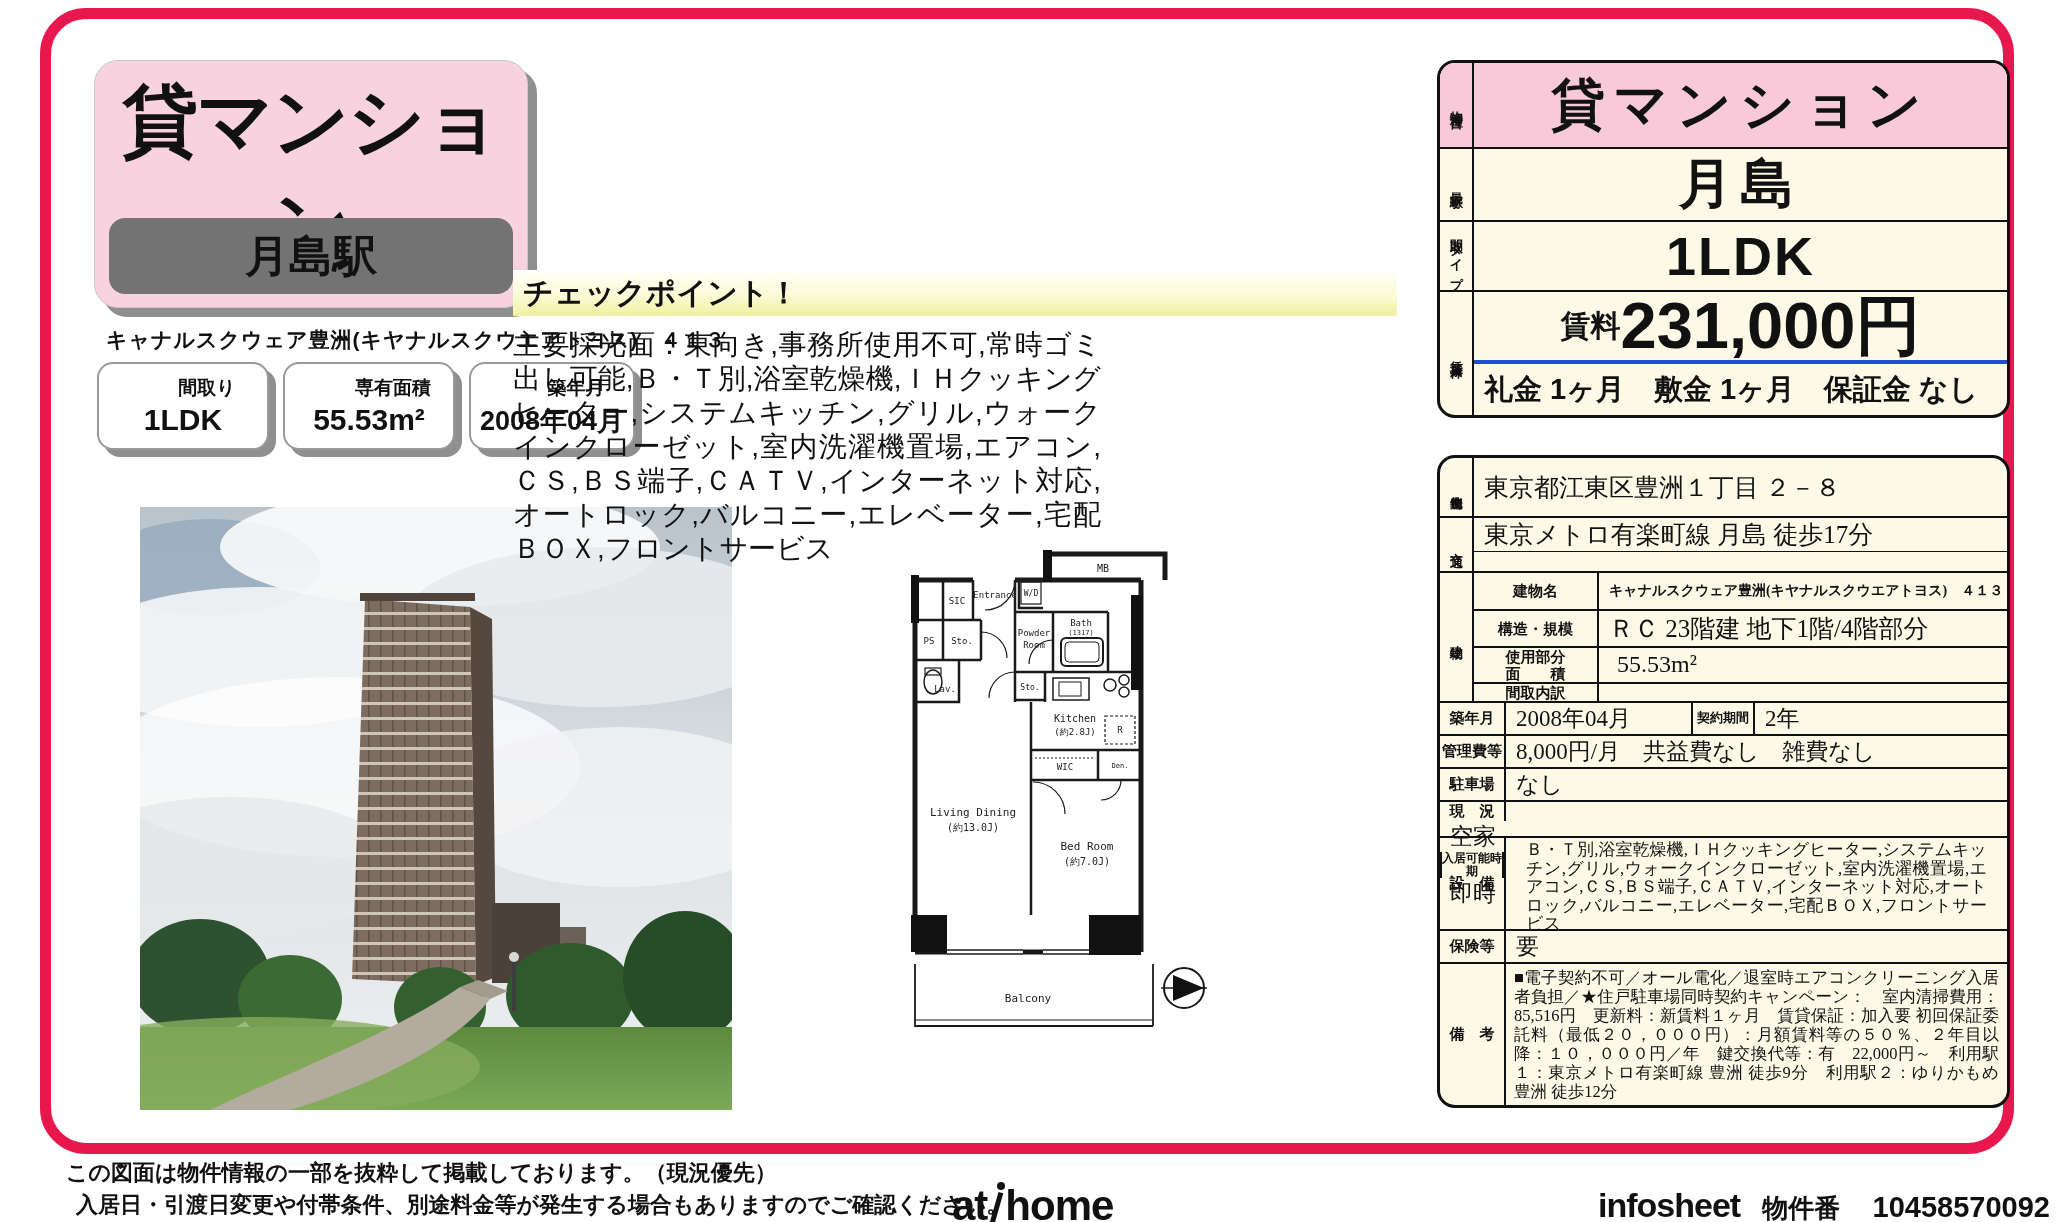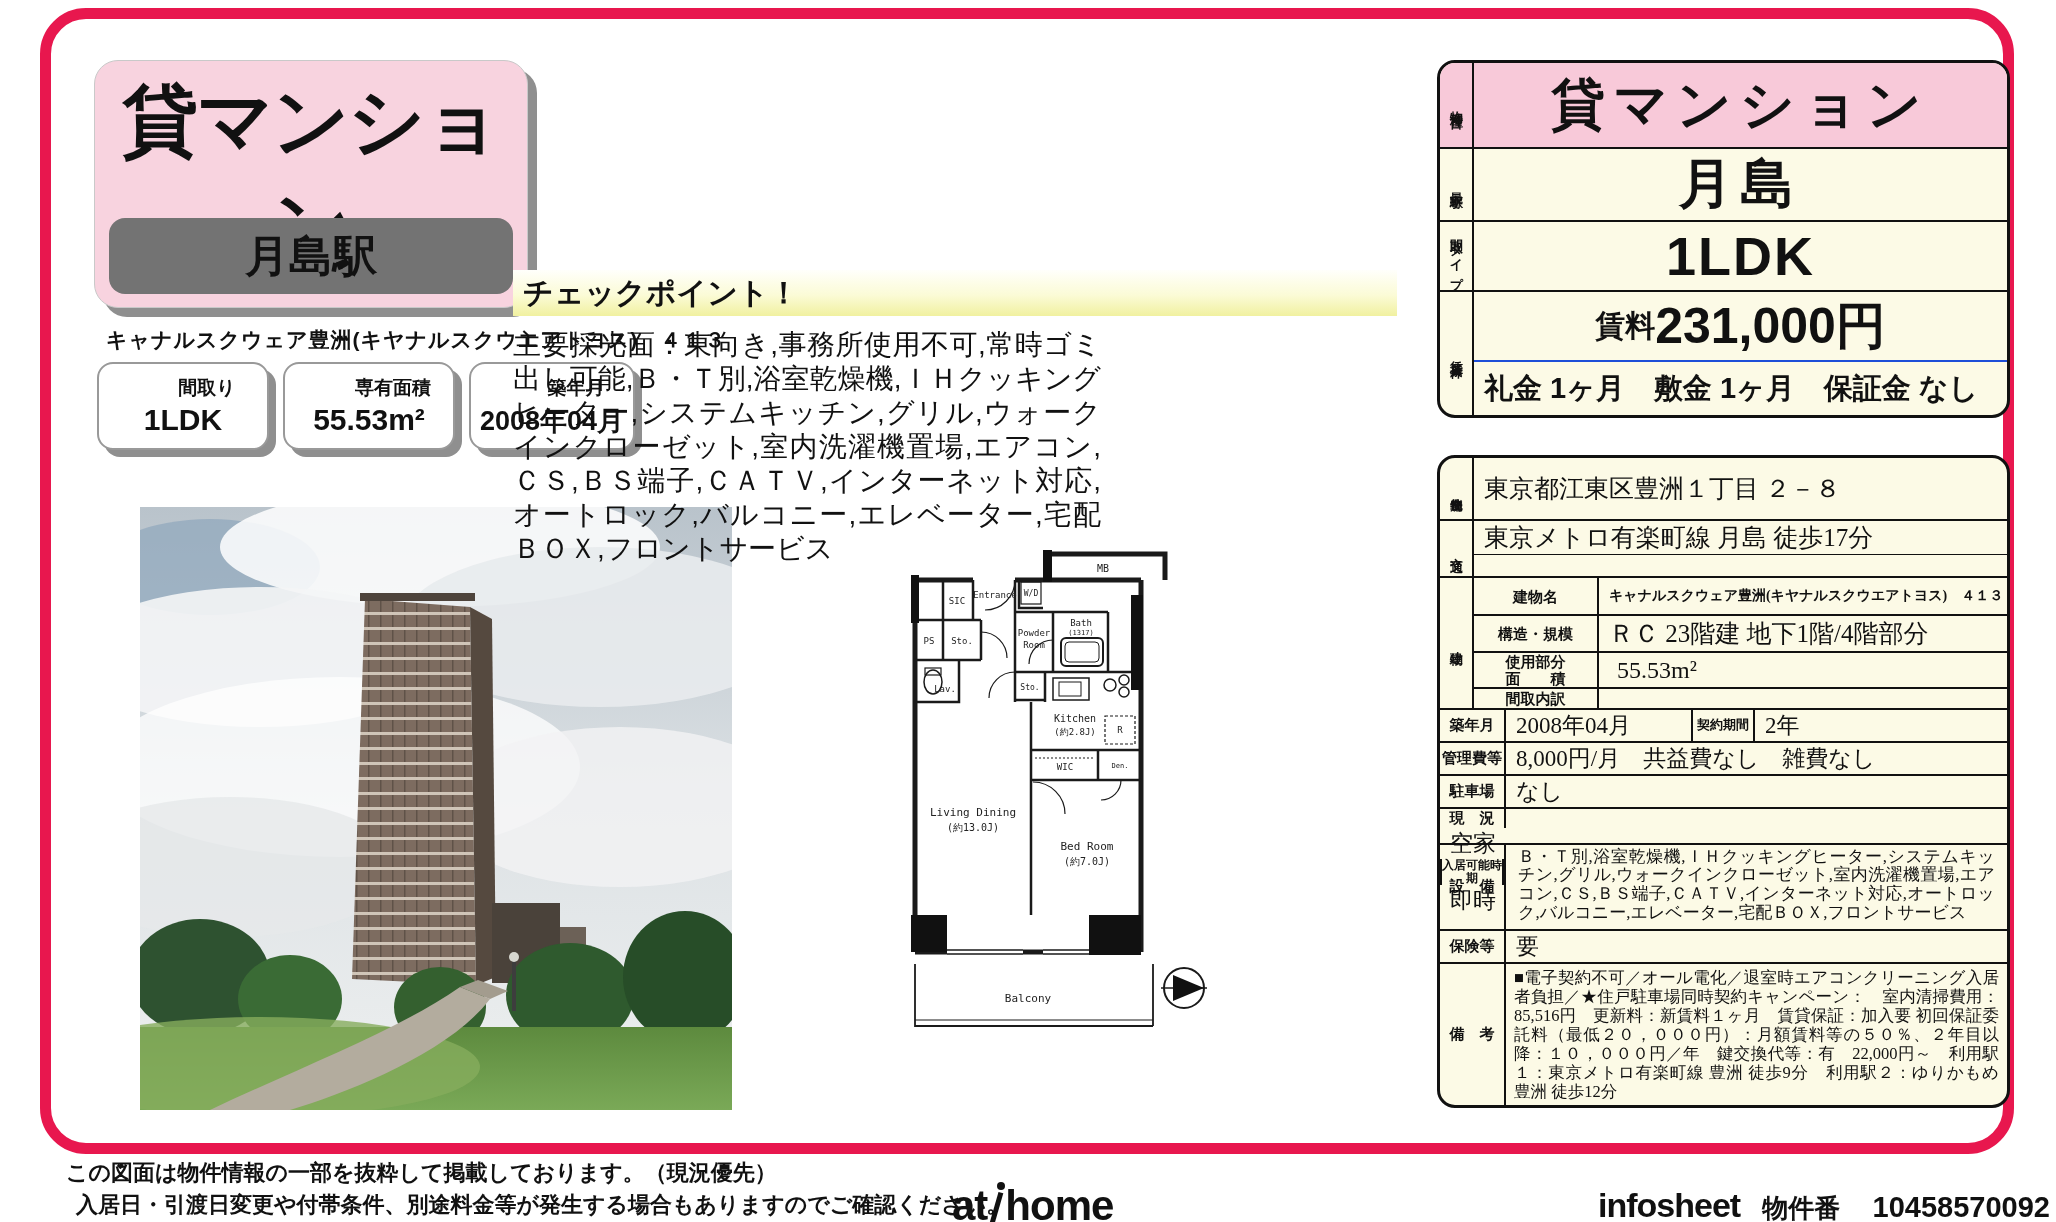--- a/index.html
+++ b/index.html
@@ -47,40 +47,40 @@
   .trow:first-child{border-top:none;}
   .vlabel{width:34px;min-width:34px;border-right:2px solid #111;display:flex;align-items:center;justify-content:center;
           writing-mode:vertical-rl;text-orientation:upright;font-size:13px;font-weight:bold;letter-spacing:2px;
           box-sizing:border-box;}
   .hlabel{width:66px;min-width:66px;border-right:2px solid #111;display:flex;align-items:center;justify-content:center;
           font-size:15px;font-weight:bold;box-sizing:border-box;text-align:center;}
   .cellv{flex:1;display:flex;align-items:center;justify-content:center;box-sizing:border-box;}
   .pinkrow{background:#f8c9d9;}
   .t1 .giant{font-size:54px;font-weight:bold;letter-spacing:8px;}
   .t1-terms{flex:1;display:flex;flex-direction:column;}
-  .t1-rent{height:68px;display:flex;align-items:center;justify-content:center;border-bottom:2px solid #1d4ed8;gap:0;}
+  .t1-rent{height:68px;display:flex;align-items:center;justify-content:center;border-bottom:4px solid #1d4ed8;gap:0;}
   .t1-rent .r-lab{font-size:30px;font-weight:bold;}
-  .t1-rent .r-val{font-size:50px;font-weight:bold;}
+  .t1-rent .r-val{font-size:65px;font-weight:bold;}
   .t1-fees{flex:1;display:flex;align-items:center;font-size:29px;font-weight:bold;padding-left:10px;}
   .serifv{font-family:"Liberation Serif",serif;}
   .val-left{justify-content:flex-start;padding-left:10px;}
   .access-stack{flex:1;display:flex;flex-direction:column;}
   .access-line{height:33px;border-bottom:1.5px solid #111;display:flex;align-items:center;padding-left:10px;
                font-size:25px;}
   .access-empty{flex:1;}
   .bld-stack{flex:1;display:flex;flex-direction:column;}
   .bld-row{display:flex;border-top:2px solid #111;box-sizing:border-box;}
   .bld-row:first-child{border-top:none;}
   .bld-label{width:125px;min-width:125px;border-right:2px solid #111;display:flex;align-items:center;justify-content:center;
              font-size:15px;font-weight:bold;box-sizing:border-box;flex-direction:column;line-height:1.15;}
   .sub-label{width:64px;min-width:64px;border-left:2px solid #111;border-right:2px solid #111;display:flex;
              align-items:center;justify-content:center;font-size:13px;font-weight:bold;text-align:center;
              box-sizing:border-box;line-height:1.1;}
   .sub-val{width:252px;min-width:252px;display:flex;align-items:center;padding-left:10px;box-sizing:border-box;}
-  .small-multiline{font-size:17px;line-height:18.6px;padding:3px 12px;display:block;text-align:justify;}
+  .small-multiline{font-size:17px;line-height:18.6px;padding:3px 20px;display:block;text-align:justify;}
   .notes-multiline{font-size:16.5px;line-height:19px;padding:4px 8px;display:block;text-align:justify;}
   
   .disc1{position:absolute;left:66px;top:1158px;font-size:22px;font-weight:bold;}
   .disc2{position:absolute;left:76px;top:1190px;font-size:22px;font-weight:bold;font-family:Liberation Serif, serif;}
   .logo{position:absolute;left:952px;top:1182px;display:flex;align-items:flex-end;height:44px;}
   .logo .word{font-size:42px;font-weight:800;letter-spacing:-1px;line-height:40px;}
   .logo .slash{position:relative;width:18px;height:44px;}
   .logo .slash .bar{position:absolute;left:7px;top:10px;width:5px;height:32px;background:#111;transform:rotate(16deg);}
   .logo .slash .dot{position:absolute;left:10px;top:0px;width:8px;height:8px;border-radius:50%;background:#111;}
   .infosheet-grp{position:absolute;left:1598px;top:1186px;display:flex;align-items:baseline;gap:20px;}

